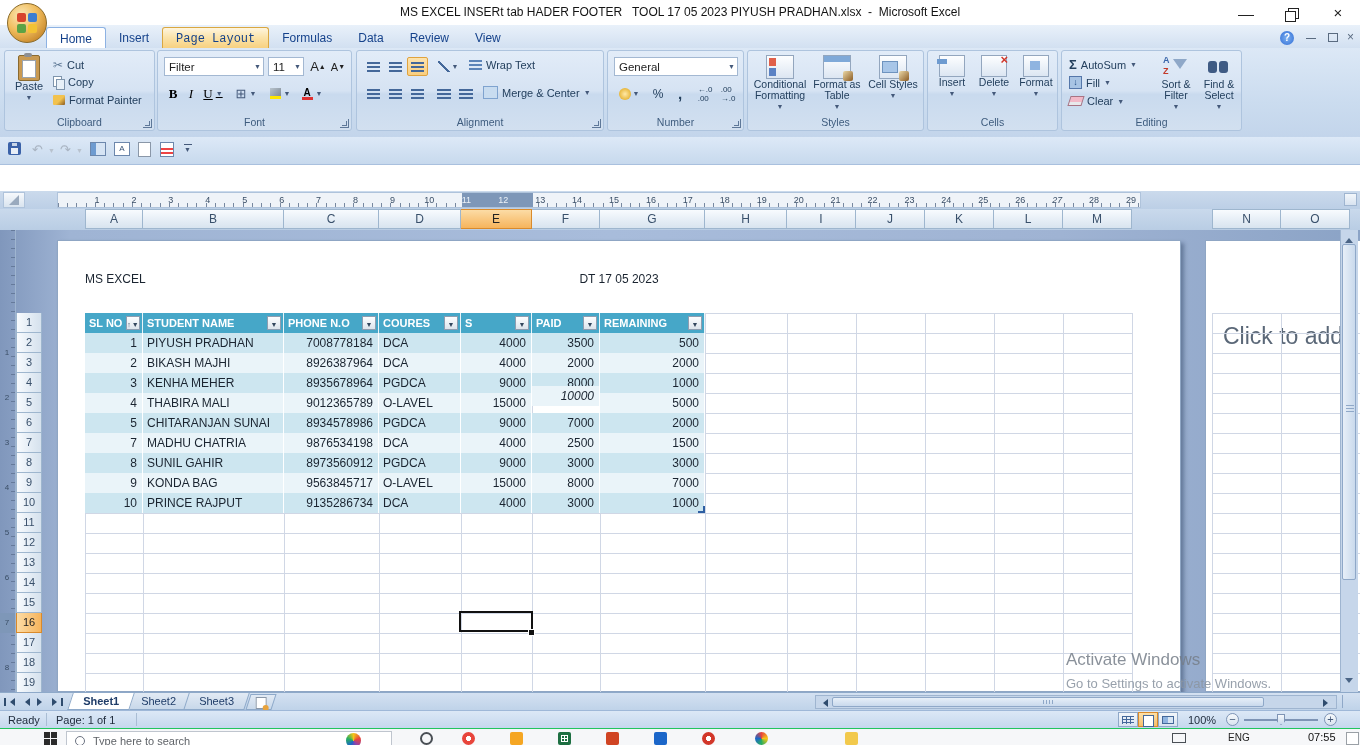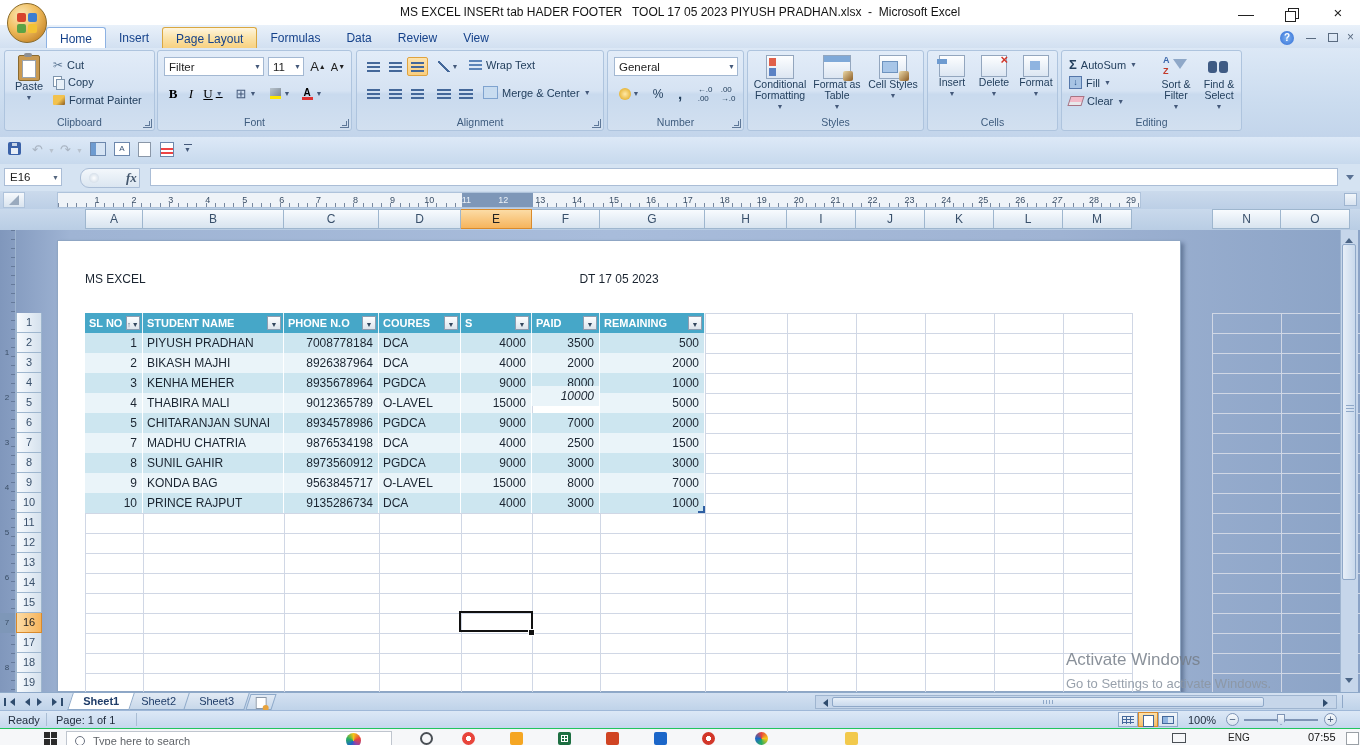--- a/index.html
+++ b/index.html
@@ -6,21 +6,21 @@
   #win{position:relative;width:1360px;height:745px;background:#fff;overflow:hidden;font-family:"Liberation Sans",sans-serif;}
   
   #titlebar{position:absolute;left:0;top:0;width:1360px;height:25px;background:#fff;}
   #title-text{position:absolute;left:0;right:0;top:5px;text-align:center;font-size:12px;color:#141414;white-space:pre;}
   .wbtn{position:absolute;top:6px;width:20px;height:14px;}
   
   #tabrow{position:absolute;left:0;top:25px;width:1360px;height:23px;background:linear-gradient(#E9F1FA,#D2E0F1);border-bottom:1px solid #A9C0DE;}
   #tabs-container{position:absolute;left:46px;top:0;height:23px;display:flex;}
   .tab{height:17px;margin-top:3px;padding:3px 13px 0;font-size:12px;color:#15428B;border-radius:3px 3px 0 0;}
   .tab.active{background:#fff;border:1px solid #8DB2E3;border-bottom:none;margin-top:2px;padding-top:4px;}
-  .tab.highlight{background:linear-gradient(#FEF5DE,#FBE3A9 45%,#F7CF7D);border:1px solid #D9A741;border-bottom:none;margin-top:2px;padding-top:4px;}
+  .tab.highlight{background:linear-gradient(#FEF5DE,#FBE3A9 45%,#F7CF7D);border:1px solid #D9A741;border-bottom:none;margin-top:2px;padding-top:4px;font-family:Liberation Mono, monospace;}
   
   #ribbon{position:absolute;left:0;top:48px;width:1360px;height:89px;background:linear-gradient(#DCE8F6,#CBDCEF 60%,#C3D5EB);border-bottom:1px solid #95B3D7;}
   .grp{position:absolute;top:2px;height:81px;border:1px solid #AEC4DE;border-radius:3px;background:linear-gradient(#E2ECF8 0%,#D6E3F3 50%,#C9DAEE 55%,#D2E0F0 100%);box-sizing:border-box;}
   .grp-label{position:absolute;left:0;right:0;bottom:1px;height:13px;text-align:center;font-size:10.5px;color:#3E5C7E;}
   .launcher{position:absolute;right:2px;bottom:2px;width:8px;height:8px;border-right:1px solid #5E7899;border-bottom:1px solid #5E7899;}
   .launcher:after{content:"";position:absolute;right:1px;bottom:1px;width:4px;height:4px;border-right:1px solid #5E7899;border-bottom:1px solid #5E7899;transform:rotate(0deg);}
   .rlabel{font-size:11px;color:#24405E;}
   .rrow{position:absolute;display:flex;align-items:center;gap:4px;}
   .combo{background:#fff;border:1px solid #A3B8D2;font-size:11.5px;color:#222;display:flex;align-items:center;padding:0 2px 0 4px;box-sizing:border-box;height:19px;}
   .combo .dd{margin-left:auto;}
@@ -372,32 +372,20 @@
       </div>
     <div class="qicon" style="left:160px;">
         <div style="width:12px;height:13px;border:1px solid #6C87AC;background:repeating-linear-gradient(180deg,#E44 0 2px,#fff 2px 4px),#fff;background-size:100% 60%;background-position:0 100%;background-repeat:no-repeat;"></div>
       </div>
     <div class="qicon" style="left:184px;top:7px;">
         <div style="width:8px;border-top:1px solid #44597A;margin-bottom:1px;"></div>
         <div style="font-size:7px;color:#44597A;">▼</div>
       </div>
   </div>
 
-  <div id="fbar">
-    <div id="namebox"><span>E16</span></div>
-    <div style="position:absolute;left:52px;top:10px;font-size:7px;color:#55677F;">▼</div>
-    <div id="fx-oval">
-        <div style="position:absolute;left:8px;top:4px;width:10px;height:10px;border-radius:50%;background:radial-gradient(#FDFEFF,#C7D4E2);"></div>
-      </div>
-    <div style="position:absolute;left:126px;top:6px;font-family:'Liberation Serif',serif;font-style:italic;font-weight:bold;font-size:13px;color:#44576E;"><span>fx</span></div>
-    <div id="fvalue"><span></span></div>
-    <div style="position:absolute;left:1343px;top:6px;width:13px;height:15px;text-align:center;">
-        <div class="tri-down" style="margin:5px auto 0;border-top-color:#5A7294;"></div>
-      </div>
-  </div>
 
   <div id="rulerrow">
     <div style="position:absolute;left:3px;top:1px;width:22px;height:16px;background:linear-gradient(#F6F9FC,#D9E4EF);border:1px solid #AFC3DB;box-sizing:border-box;">
         <div style="width:0;height:0;border-left:10px solid transparent;border-bottom:10px solid #9AAABE;margin:2px 0 0 5px;"></div>
       </div>
     <div id="hruler">
       <div style="position:absolute;left:404px;top:0;width:71px;height:14px;background:#7E97B8;"></div>
     <div class="rnum" style="left: 33px; color: rgb(58, 78, 102);">1</div>
         <div class="rnum" style="left: 69.93px; color: rgb(58, 78, 102);">2</div>
         <div class="rnum" style="left: 106.86px; color: rgb(58, 78, 102);">3</div>
@@ -444,20 +432,23 @@
       <div class="ch" style="left: 856px; width: 69px;">J</div>
       <div class="ch" style="left: 925px; width: 69px;">K</div>
       <div class="ch" style="left: 994px; width: 69px;">L</div>
       <div class="ch" style="left: 1063px; width: 69px;">M</div>
       <div class="ch first" style="left: 1212px; width: 69px;">N</div>
       <div class="ch" style="left: 1281px; width: 69px;">O</div>
     </div>
 
   <div id="gridarea">
     <div id="paper1"></div>
+    <div id="paper2">
+      <div id="page2-prompt">Click to add</div>
+    </div>
     <div id="vruler">
       <div style="position:absolute;left:0;top:383px;width:15px;height:20px;background:#7E97B8;"></div>
     <div class="vnum" style="top: 118px;">1</div>
         <div class="vnum" style="top: 163px;">2</div>
         <div class="vnum" style="top: 208px;">3</div>
         <div class="vnum" style="top: 253px;">4</div>
         <div class="vnum" style="top: 298px;">5</div>
         <div class="vnum" style="top: 343px;">6</div>
         <div class="vnum" style="top: 388px;">7</div>
         <div class="vnum" style="top: 433px;">8</div>

